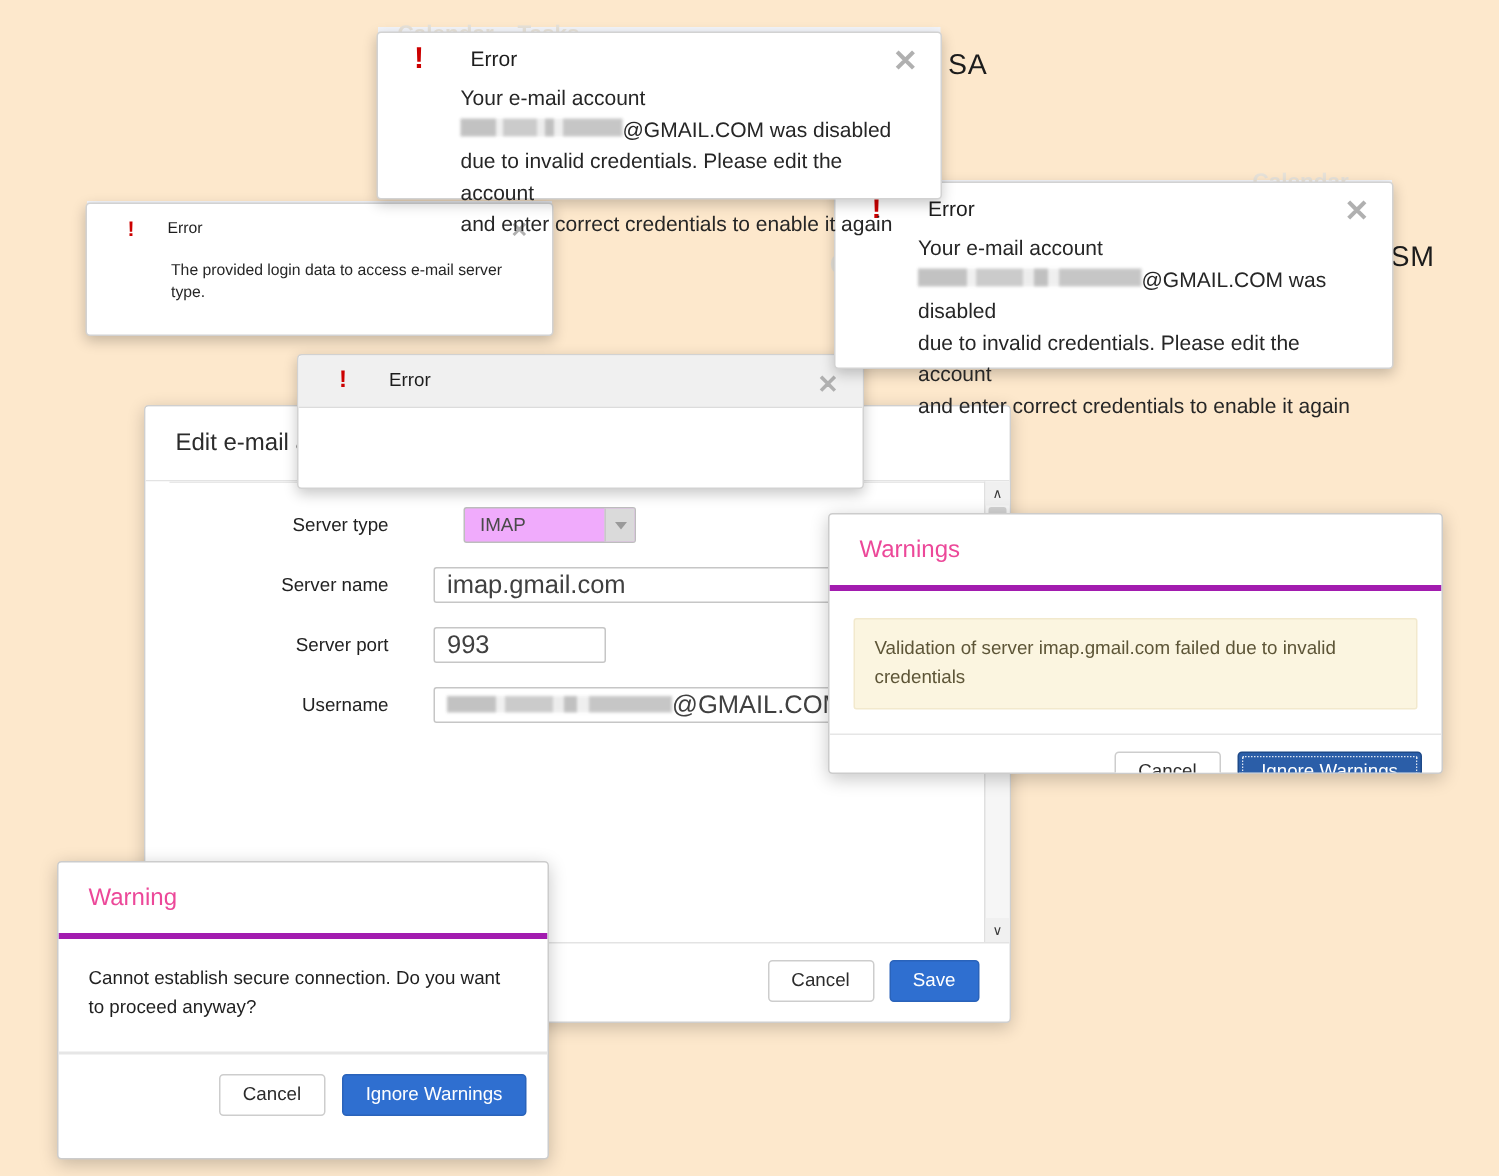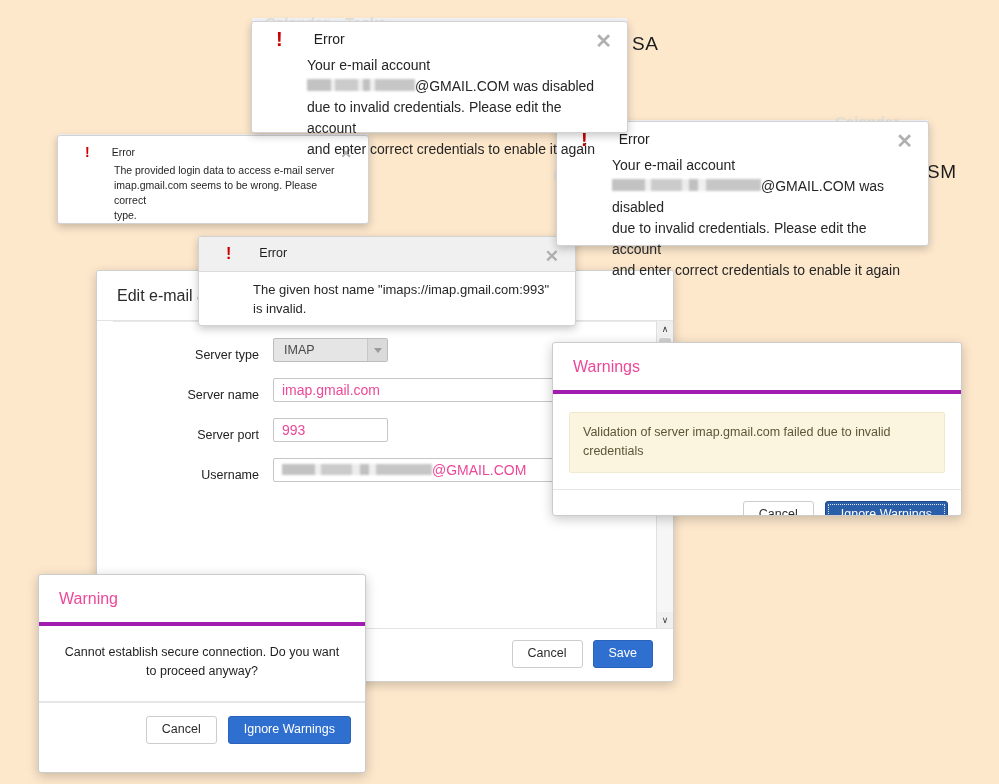--- a/index.html
+++ b/index.html
@@ -102,20 +102,21 @@
   }
 
   
   .err-sm .bang { font-size: 14px; margin-left: 17px; margin-top: 0px; }
   .err-sm .err-title { font-size: 10.5px; margin-left: 22px; margin-top: 2px; }
   .err-sm .err-x { font-size: 14px; right: 16px; top: 10px; }
   .err-sm .err-body {
     font-size: 10.5px;
     line-height: 15px;
     padding: 2px 18px 14px 56px;
+    margin-top: 10px;
   }
 
   
   .err-md .bang { font-size: 16px; margin-left: 17px; margin-top: 0px; }
   .err-md .err-title { font-size: 12.5px; margin-left: 28px; margin-top: 1px; }
   .err-md .err-x { font-size: 17px; right: 16px; top: 11px; }
   .err-md .err-body {
     font-size: 13px;
     line-height: 19px;
     padding: 8px 16px 16px 54px;
@@ -164,60 +165,62 @@
     color: #1c1c1c;
     padding: 24px 0 8px 20px;
   }
   .section-rule {
     height: 1px;
     background: #e8e8e8;
     margin: 0 16px 0 16px;
   }
   .frow {
     display: flex;
-    align-items: flex-end;
+    align-items: center;
     margin-top: 16px;
+    gap: 16px;
   }
   .flabel {
     width: 176px;
     text-align: right;
     padding-right: 14px;
     font-size: 12.5px;
     color: #222;
     box-sizing: border-box;
     flex: 0 0 auto;
   }
   .fin {
     border: 1px solid #c6c6c6;
     border-radius: 2px;
     background: #fff;
     font-family: "Liberation Sans", sans-serif;
-    font-size: 14px;
-    color: #ec4899;
+    font-size: 17px;
+    color: #404040;
     height: 24px;
     line-height: 22px;
     padding: 0 8px;
     box-sizing: border-box;
     outline: none;
   }
   .fsel {
     position: relative;
     height: 24px;
     border: 1px solid #bdbdbd;
     border-radius: 2px;
     box-sizing: border-box;
     font-size: 12.5px;
     line-height: 22px;
     padding: 0 26px 0 10px;
     display: inline-block;
   }
   .fsel.disabled {
-    background: #e5e5e5;
+    background: #f0abfc;
     color: #4a4a4a;
     border-color: #bdbdbd;
+    margin-left: 20px;
   }
   .fsel.enabled {
     background: #ffffff;
     color: #1f1f1f;
     border-color: #b5b5b5;
   }
   .fsel .arrowbox {
     position: absolute;
     right: 0;
     top: 0;
@@ -356,21 +359,20 @@
     align-items: center;
     gap: 11px;
     padding: 11px 13px 12px 0;
   }
   .wdlg-plain-body {
     font-size: 12.5px;
     line-height: 19px;
     color: #1f1f1f;
     padding: 17px 20px 20px 20px;
     border-bottom: 1px solid #e6e6e6;
-    text-align: center;
   }
   .env-ghost {
     position: absolute;
     color: #ecebe5;
     font-size: 17px;
     pointer-events: none;
   }
 </style>
 </head>
 <body>
@@ -460,35 +462,30 @@
       <button class="btn btn-primary">Ignore Warnings</button>
     </div>
   </div>
 
   <div class="err err-md banded" style="left:198px; top:236px; width:378px; height:90px;">
     <div class="err-head">
       <span class="bang">!</span>
       <span class="err-title">Error</span>
       <span class="err-x">✕</span>
     </div>
-    <div class="err-body">
-      <div>The given host name "imaps://imap.gmail.com:993"</div>
-      <div>is invalid.</div>
-    </div>
   </div>
 
   <div class="err err-sm" style="left:57px; top:135px; width:312px; height:89px;">
     <div class="err-head">
       <span class="bang">!</span>
       <span class="err-title">Error</span>
       <span class="err-x">✕</span>
     </div>
     <div class="err-body">
       <div>The provided login data to access e-mail server</div>
-      <div>imap.gmail.com seems to be wrong. Please correct</div>
       <div>type.</div>
     </div>
   </div>
 
   <div class="err err-big" style="left:556px; top:121px; width:373px; height:125px;">
     <div class="err-head">
       <span class="bang">!</span>
       <span class="err-title">Error</span>
       <span class="err-x">✕</span>
     </div>

